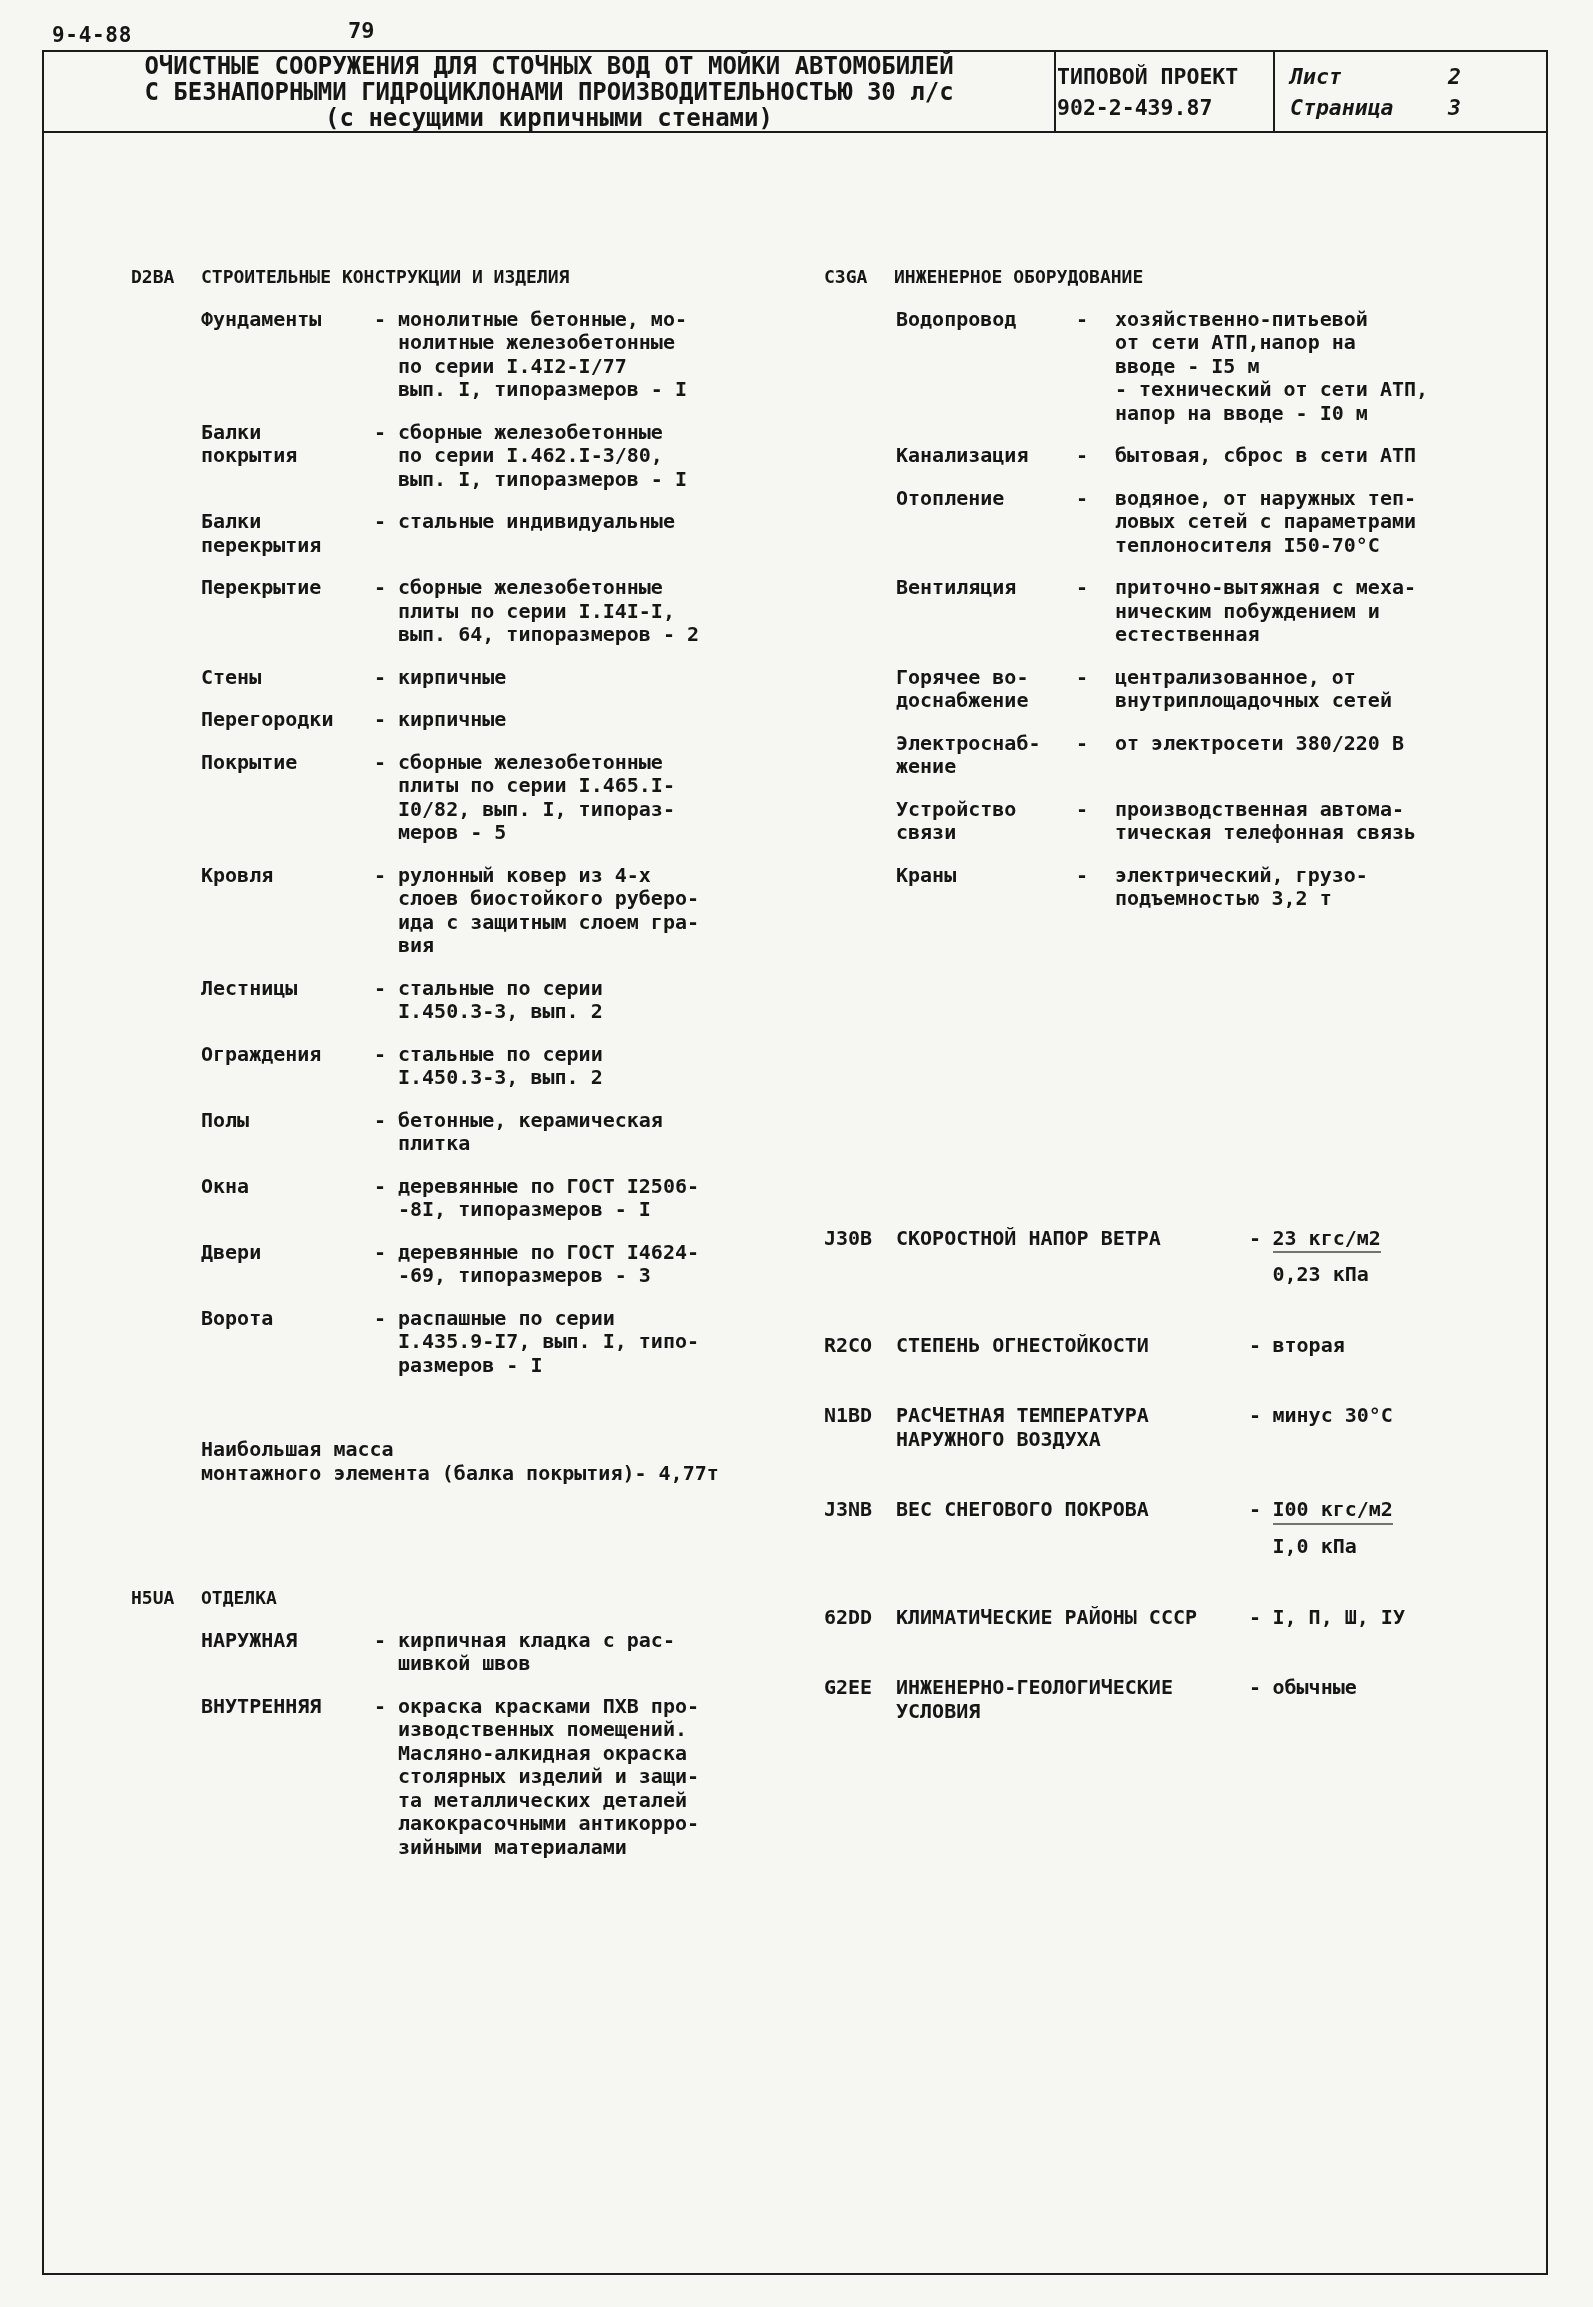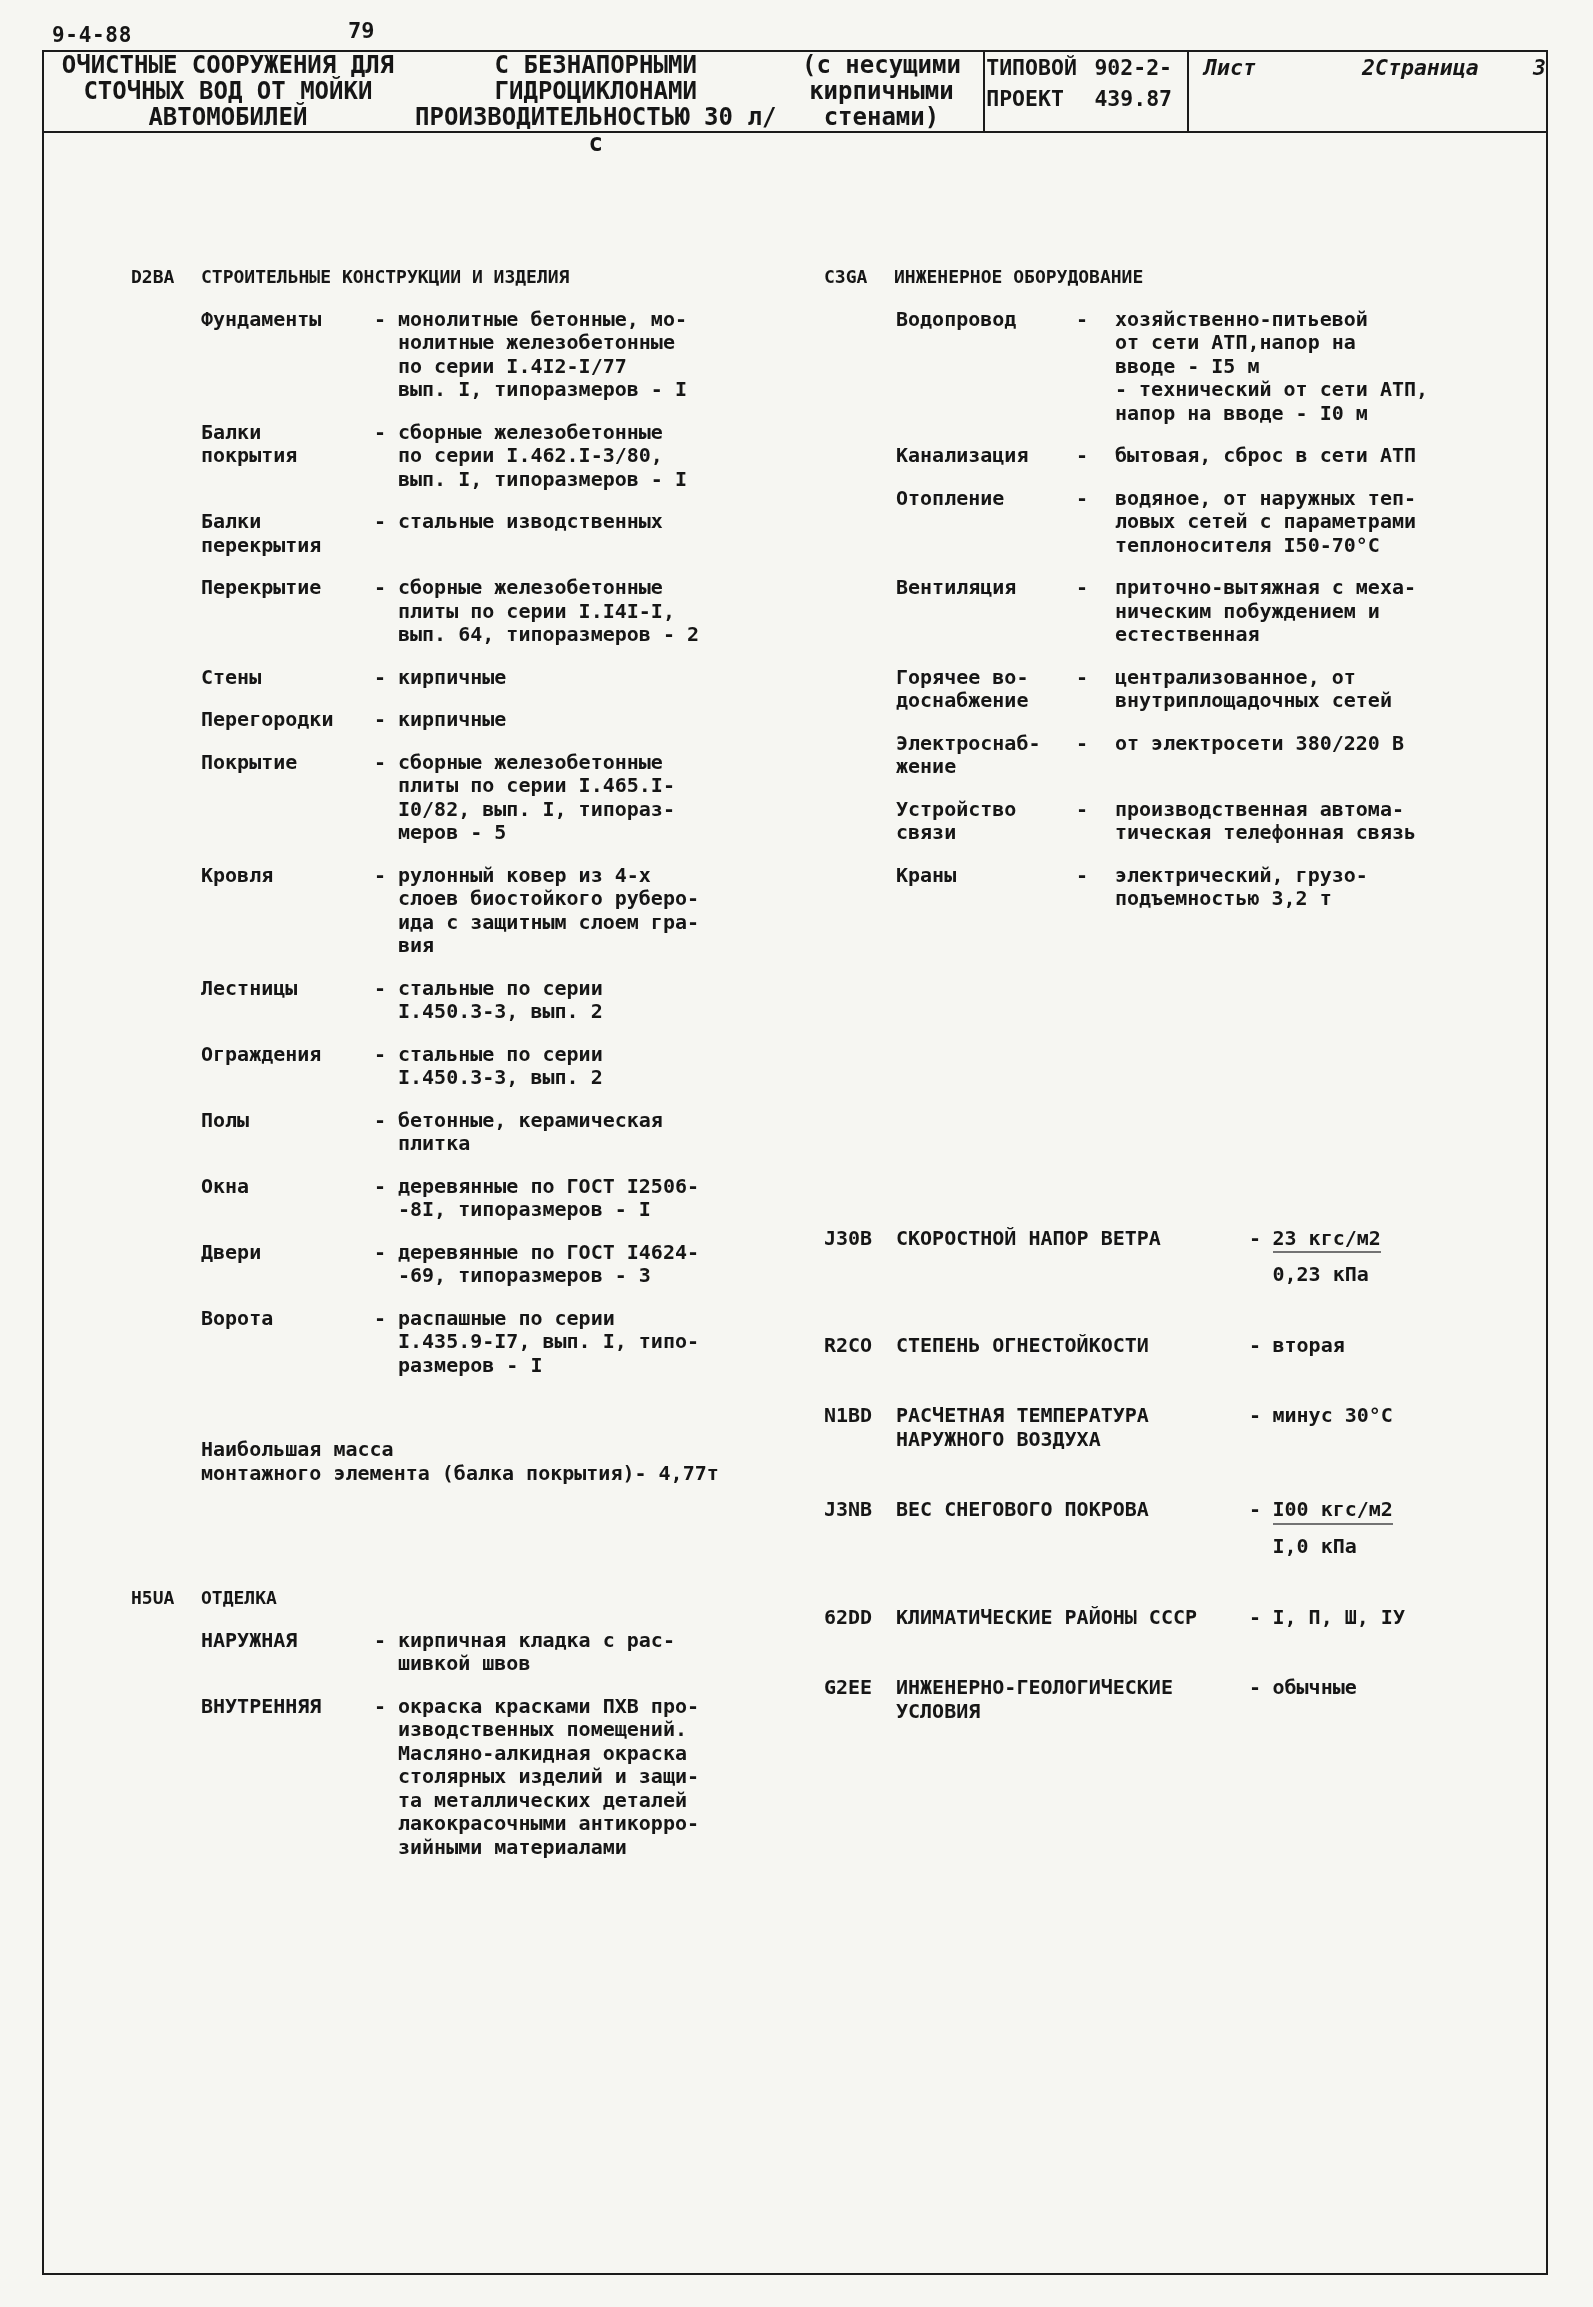--- a/index.html
+++ b/index.html
@@ -20,21 +20,21 @@
   .page-number {
     position:absolute; left:348px; top:17.5px;
     font-size:22px;
   }
   .frame { position:absolute; left:42px; top:50px; width:1506px; }
   .header-box {
     width:100%; height:83px;
     border:2px solid #1b1b1b;
     display:flex;
   }
-  .hcell { display:flex; flex-direction:row; }
+  .hcell { display:flex; flex-direction:column; justify-content:center; }
   .title-cell {
     width:1012px; border-right:2px solid #1b1b1b;
     text-align:center; font-size:24px; line-height:26px;
   }
   .project-cell {
     width:219px; border-right:2px solid #1b1b1b;
     padding-left:1px; font-size:21.5px; line-height:31px;
   }
   .sheet-cell { flex:1; padding-left:15px; font-size:21.5px; line-height:31px;font-style:italic; }
   .sheet-line { display:flex; }
@@ -121,21 +121,21 @@
 покрытия</div>
           <div class="dash">-</div>
           <div class="txt">сборные железобетонные
 по серии I.462.I-3/80,
 вып. I, типоразмеров - I</div>
         </div>
         <div class="item">
           <div class="lbl">Балки
 перекрытия</div>
           <div class="dash">-</div>
-          <div class="txt">стальные изводственных</div>
+          <div class="txt">стальные индивидуальные</div>
         </div>
         <div class="item">
           <div class="lbl">Перекрытие</div>
           <div class="dash">-</div>
           <div class="txt">сборные железобетонные
 плиты по серии I.I4I-I,
 вып. 64, типоразмеров - 2</div>
         </div>
         <div class="item">
           <div class="lbl">Стены</div>

